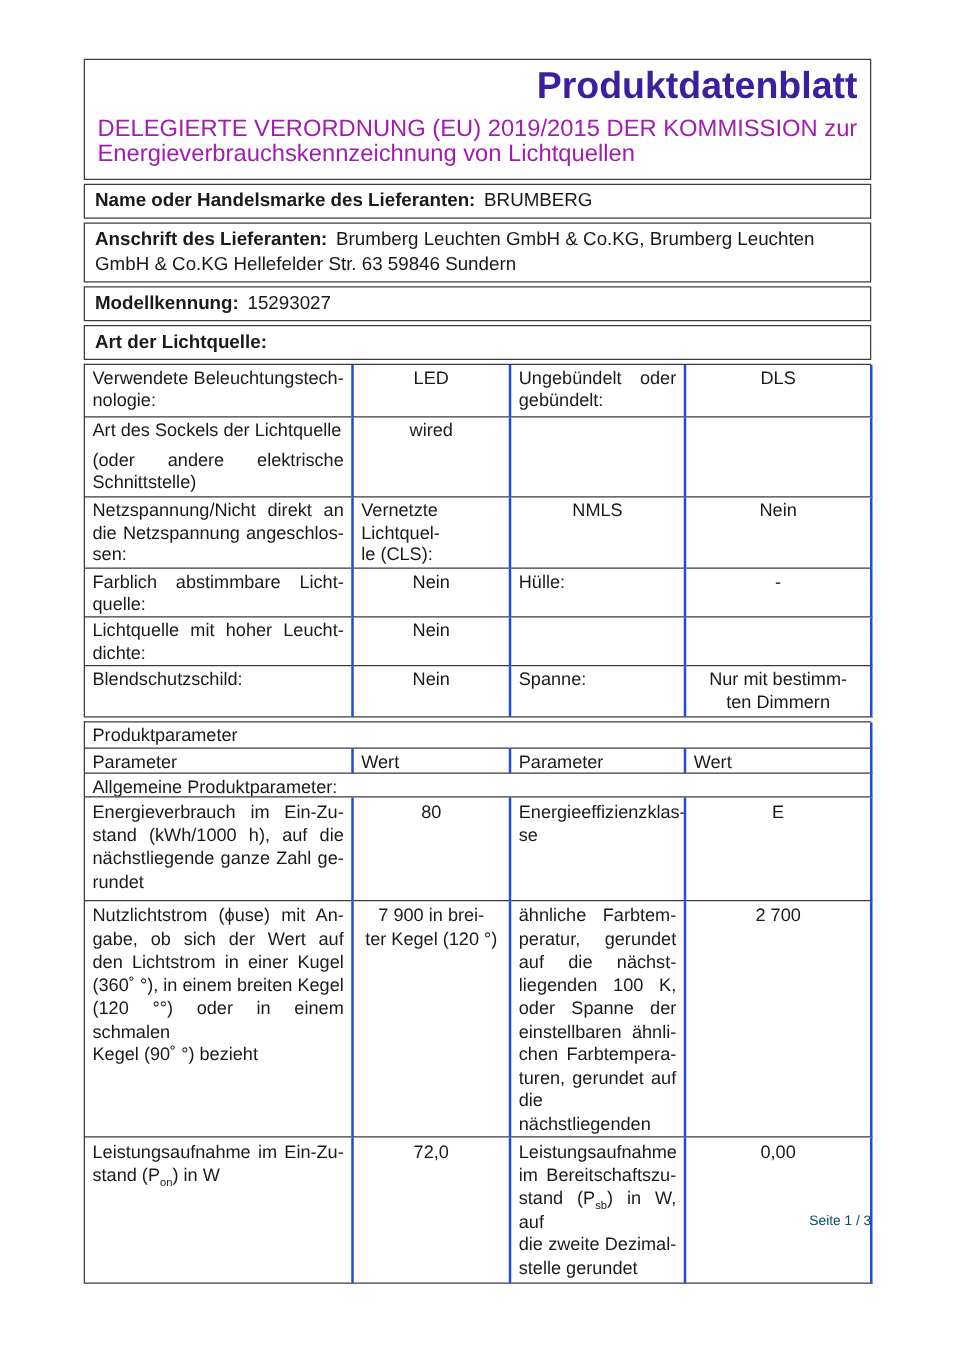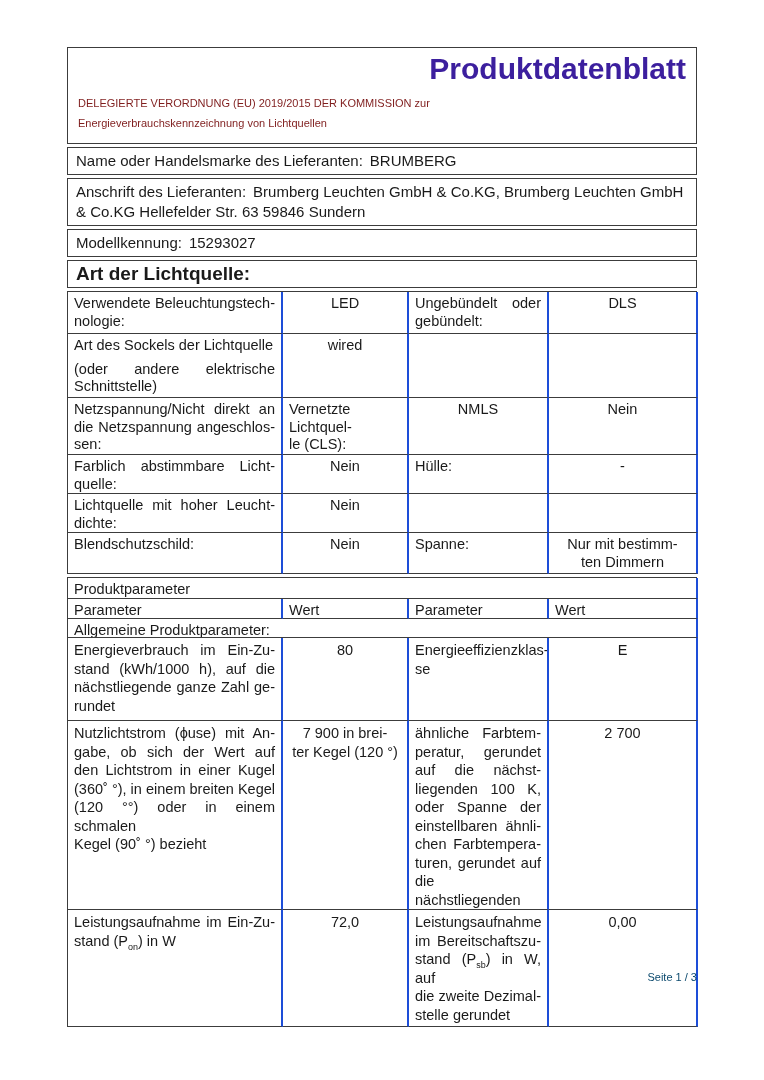--- a/index.html
+++ b/index.html
@@ -9,27 +9,27 @@
     font-family:"Liberation Sans", sans-serif; color:#1a1a1a;
     -webkit-font-smoothing:antialiased;
   }
   .page { position:relative; width:764px; height:1080px; overflow:hidden; }
   .content { position:absolute; left:67px; top:47px; width:630px; }
 
   .box { border:1px solid #3c3c3c; margin-bottom:3px; background:#fff; }
 
   .title-box { padding:4px 10px 10px 10px; }
   .doc-title { font-size:30px; font-weight:700; color:#3c1f9e; margin:0 0 8px 0; line-height:34px; }
-  .reg-line { font-size:11px; line-height:19.5px; color:#7f1d1d; }
+  .reg-line { font-size:19px; line-height:19.5px; color:#a21caf; }
 
   .kv { padding:3px 8px; font-size:15px; line-height:20px; }
-  .kv .lbl { font-weight:400; }
+  .kv .lbl { font-weight:700; }
   .kv .val { margin-left:7px; }
 
-  .sec-head { padding:3px 8px; font-size:19px; font-weight:700; line-height:20px; }
+  .sec-head { padding:3px 8px; font-size:15px; font-weight:700; line-height:20px; }
 
   .grid {
     display:grid;
     grid-template-columns:215px 126px 140px 149px;
     border-top:1px solid #3c3c3c; border-left:1px solid #3c3c3c;
     margin-bottom:3px; background:#fff;
   }
   #tableA { grid-template-rows:42px 64px 57px 39px 39px 41px; }
   #tableB { grid-template-rows:21px 20px 19px 83px 189px minmax(95px,auto); }
 

